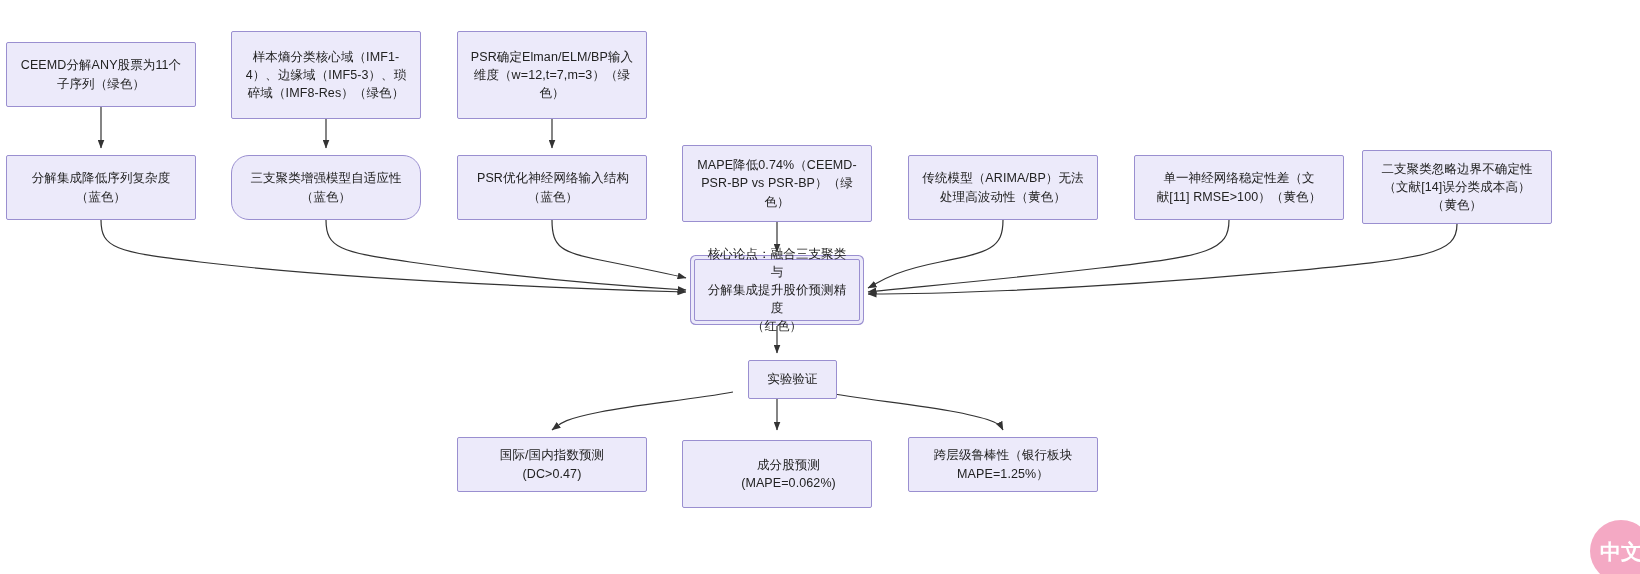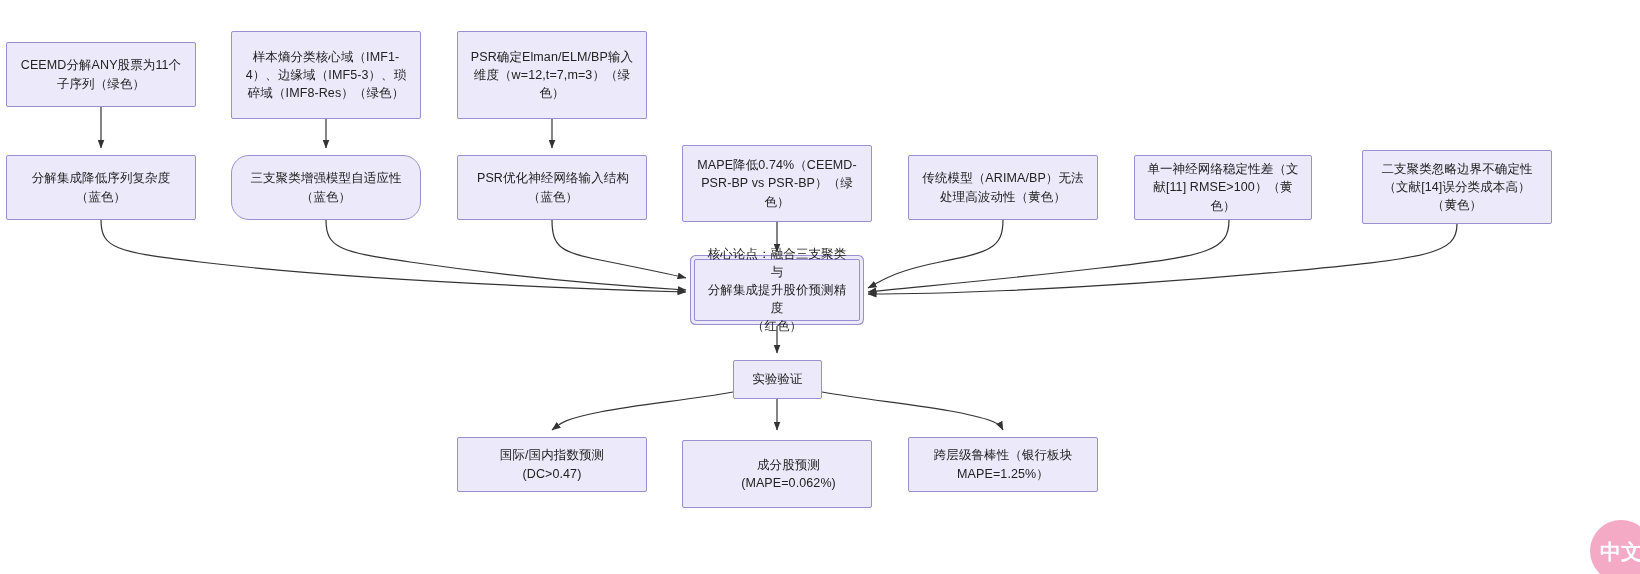--- a/index.html
+++ b/index.html
@@ -134,35 +134,35 @@
       </div>
       <div class="node" style="left: 682px; top: 145px; width: 190px; height: 77px;">
         <span class="label">MAPE降低0.74%（CEEMD-
 PSR-BP vs PSR-BP）（绿
 色）</span>
       </div>
       <div class="node" style="left: 908px; top: 155px; width: 190px; height: 65px;">
         <span class="label">传统模型（ARIMA/BP）无法
 处理高波动性（黄色）</span>
       </div>
-      <div class="node" style="left: 1134px; top: 155px; width: 178px; height: 65px;">
+      <div class="node" style="left: 1134px; top: 155px; width: 210px; height: 65px;">
         <span class="label">单一神经网络稳定性差（文
 献[11] RMSE&gt;100）（黄色）</span>
       </div>
       <div class="node" style="left: 1362px; top: 150px; width: 190px; height: 74px;">
         <span class="label">二支聚类忽略边界不确定性
 （文献[14]误分类成本高）
 （黄色）</span>
       </div>
       <div class="node core" style="left: 694px; top: 259px; width: 166px; height: 62px;">
         <span class="label">核心论点：融合三支聚类与
 分解集成提升股价预测精度
 （红色）</span>
       </div>
-      <div class="node" style="left: 733px; top: 360px; width: 89px; height: 39px;">
+      <div class="node" style="left: 748px; top: 360px; width: 89px; height: 39px;">
         <span class="label">实验验证</span>
       </div>
       <div class="node" style="left: 457px; top: 437px; width: 190px; height: 55px;">
         <span class="label">国际/国内指数预测
 (DC&gt;0.47)</span>
       </div>
       <div class="node" style="left: 682px; top: 440px; width: 190px; height: 68px; padding-left: 32px;">
         <span class="label">成分股预测
 (MAPE=0.062%)</span>
       </div>

